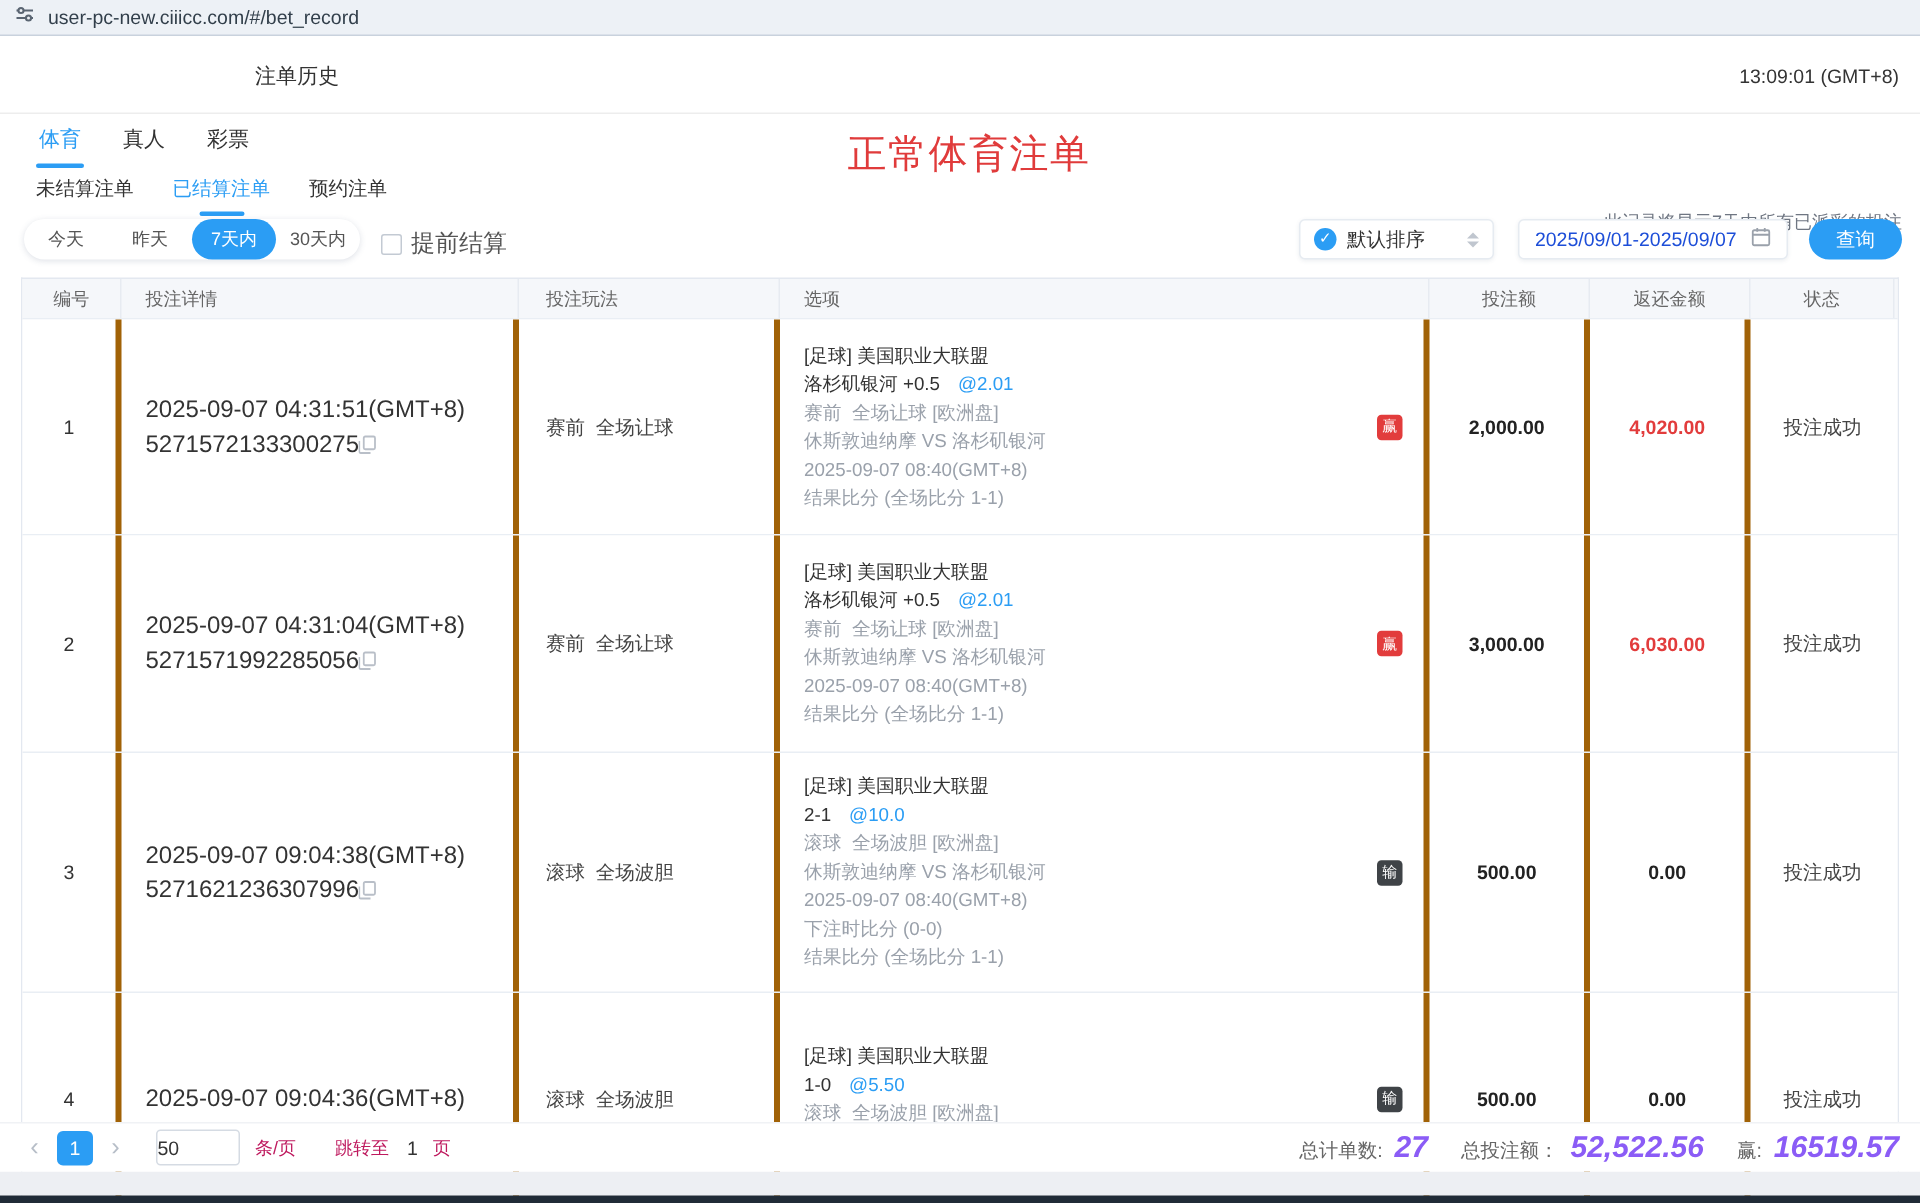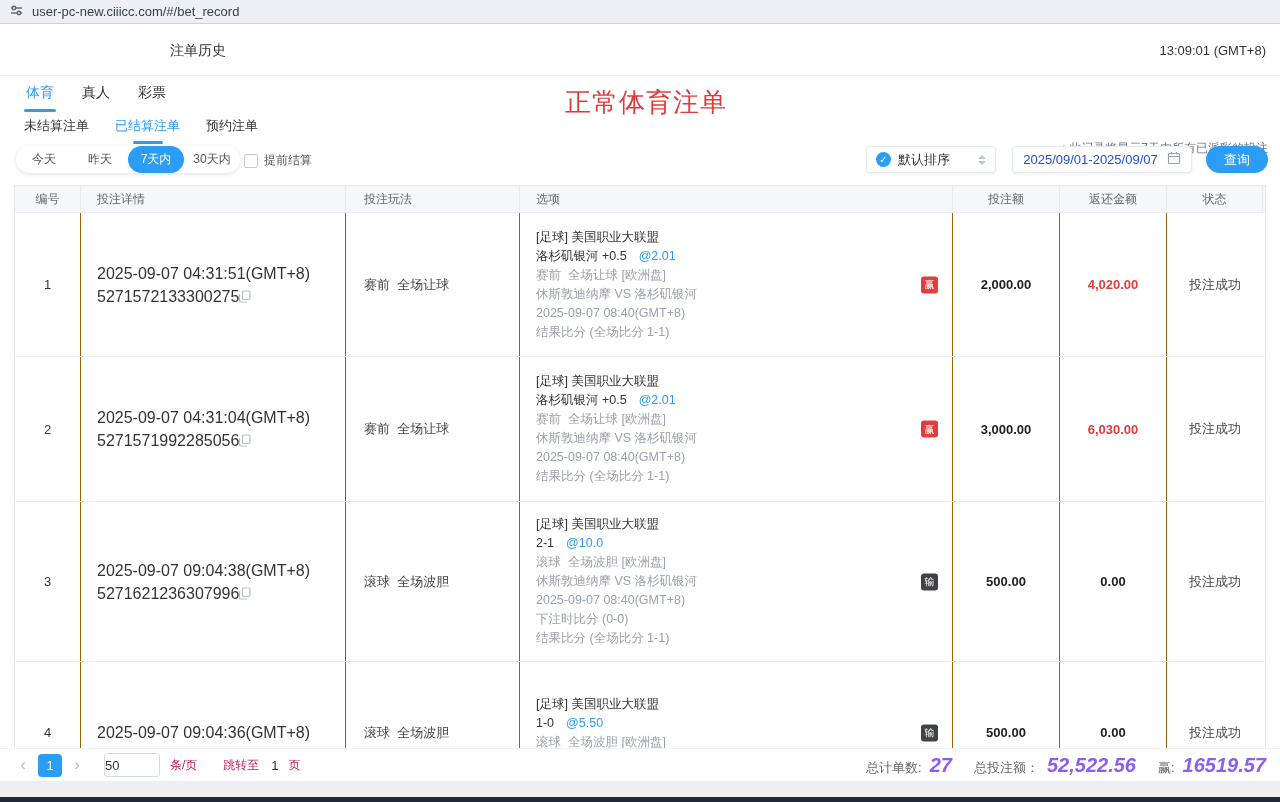--- a/index.html
+++ b/index.html
@@ -31,42 +31,42 @@
   .subtab.active::after { content:""; position:absolute; left:50%; transform:translateX(-50%); bottom:0; width:30px; height:3px; background:#2b9df4; border-radius:2px; }
 
   .notice { position:absolute; right:12px; top:140px; font-size:12px; color:#6f7682; }
 
   
   .pill-group { position:absolute; left:16px; top:146px; height:27px; background:#fff; border-radius:14px;
     box-shadow:0 1px 4px rgba(70,90,120,.18); display:flex; align-items:center; }
   .pill { width:56px; text-align:center; font-size:12px; color:#555; line-height:27px; border-radius:14px; cursor:pointer; }
   .pill.active { background:#2b9df4; color:#fff; }
 
-  .early-settle { position:absolute; left:244px; top:152px; display:flex; gap:6px; align-items:center; font-size:12px; color:#555; cursor:pointer; }
+  .early-settle { position:absolute; left:254px; top:152px; display:flex; gap:6px; align-items:center; font-size:16px; color:#555; cursor:pointer; }
   .checkbox { width:14px; height:14px; border:1px solid #c3cad3; border-radius:2px; background:#fff; }
 
   .sort-select { position:absolute; left:866px; top:146px; width:130px; height:27px; background:#fff; border:1px solid #e6ebf1; border-radius:4px;
     box-shadow:0 1px 3px rgba(70,90,120,.10); display:flex; align-items:center; padding:0 9px; gap:7px; cursor:pointer; }
   .check-circle { width:15px; height:15px; border-radius:50%; background:#2b9df4; color:#fff; font-size:10px; line-height:15px; text-align:center; flex:none; }
   .sort-label { font-size:13px; color:#333; }
   .caret { display:flex; flex-direction:column; gap:2px; margin-left:auto; }
   .caret i { display:block; width:0; height:0; border-left:4px solid transparent; border-right:4px solid transparent; }
   .caret .up { border-bottom:4px solid #c0c6cf; }
   .caret .down { border-top:4px solid #c0c6cf; }
 
   .date-input { position:absolute; left:1012px; top:146px; width:180px; height:27px; background:#fff; border:1px solid #e6ebf1; border-radius:4px;
     box-shadow:0 1px 3px rgba(70,90,120,.10); display:flex; align-items:center; justify-content:center; gap:9px; font-size:13px; color:#1d4ed8; cursor:pointer; }
 
   .query-btn { position:absolute; left:1206px; top:146px; width:62px; height:27px; background:#2b9df4; border:none; border-radius:14px;
     color:#fff; font-size:13px; display:flex; align-items:center; justify-content:center; cursor:pointer; }
 
   
   .table { position:absolute; left:14px; top:185px; width:1252px; background:#fff; border:1px solid #e3e8f0; border-bottom:none; }
   .tr { display:flex; border-bottom:1px solid #e9eef4; background:#fff; }
-  .td { border-right:1px solid #a16207; display:flex; align-items:center; position:relative; }
+  .td { border-right:4px solid #a16207; display:flex; align-items:center; position:relative; }
   .td:last-child { border-right:none; }
   .c-no { width:66px; justify-content:center; }
   .c-detail { width:265px; padding-left:16px; }
   .c-play { width:174px; padding-left:18px; }
   .c-option { width:433px; padding:12px 16px; }
   .c-stake { width:107px; justify-content:center; }
   .c-payout { width:107px; justify-content:center; }
   .c-status { width:96px; justify-content:center; }
 
   .thead { background:#f5f7fa; height:27px; }

